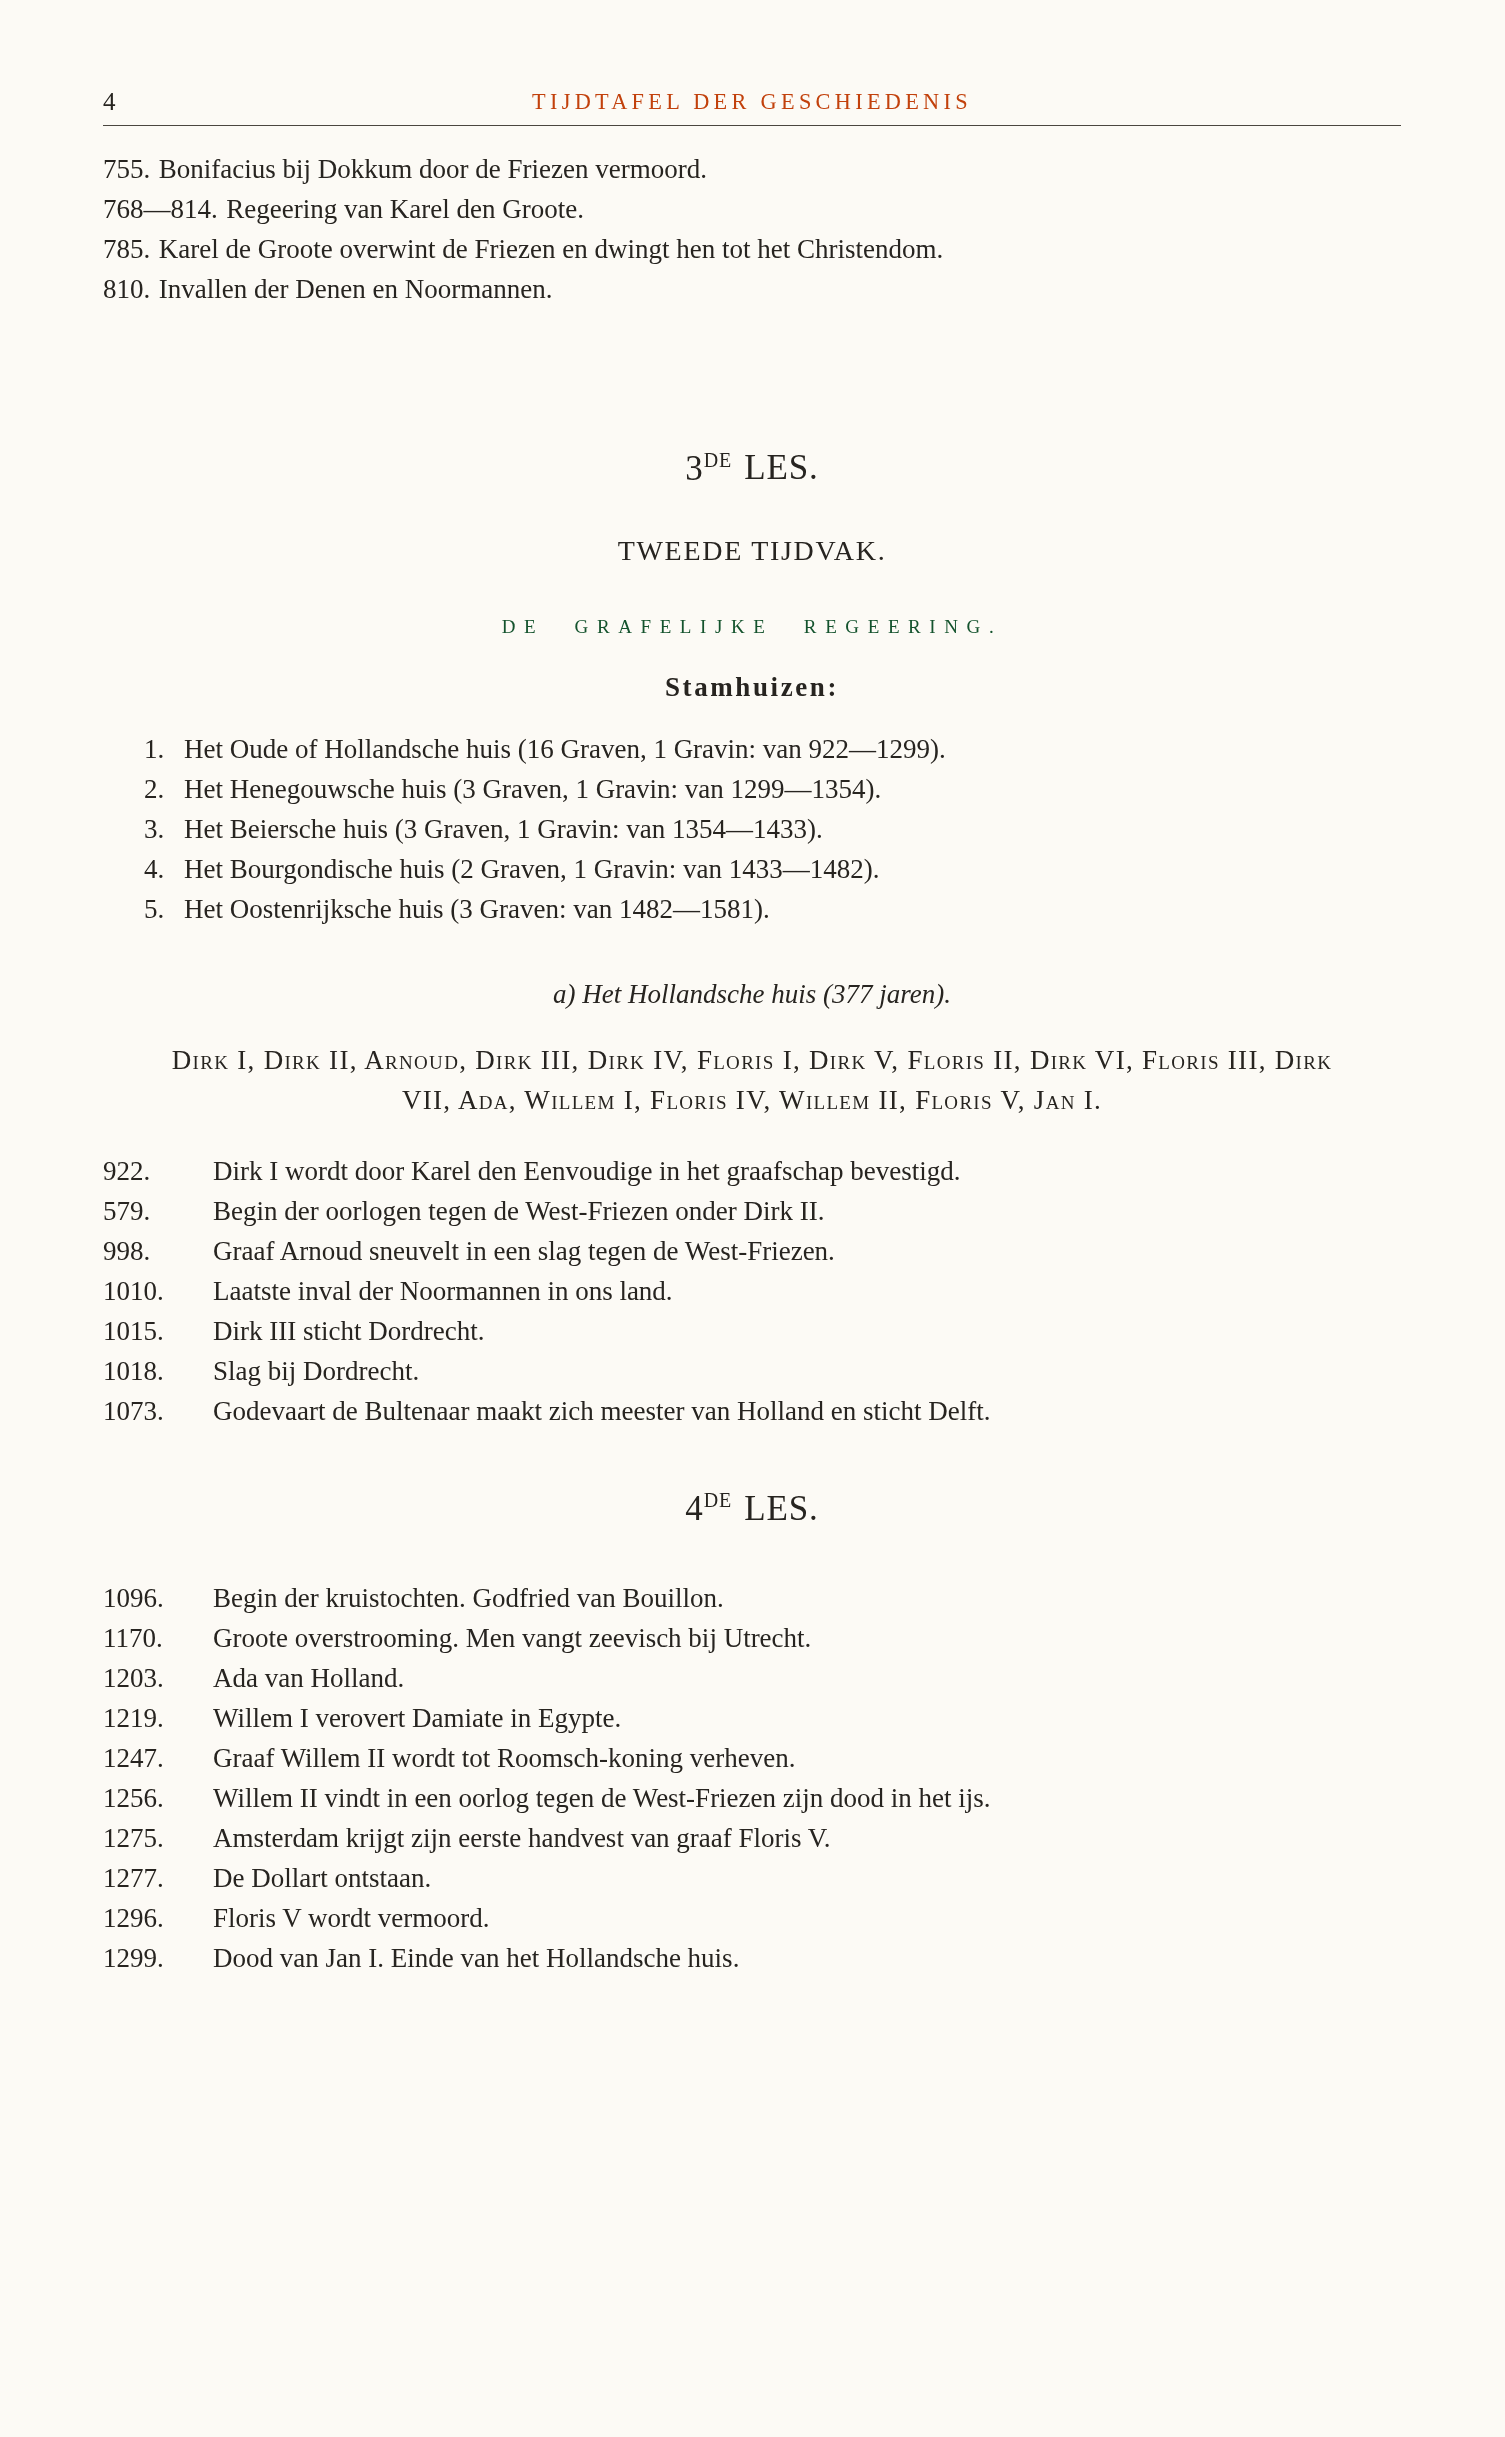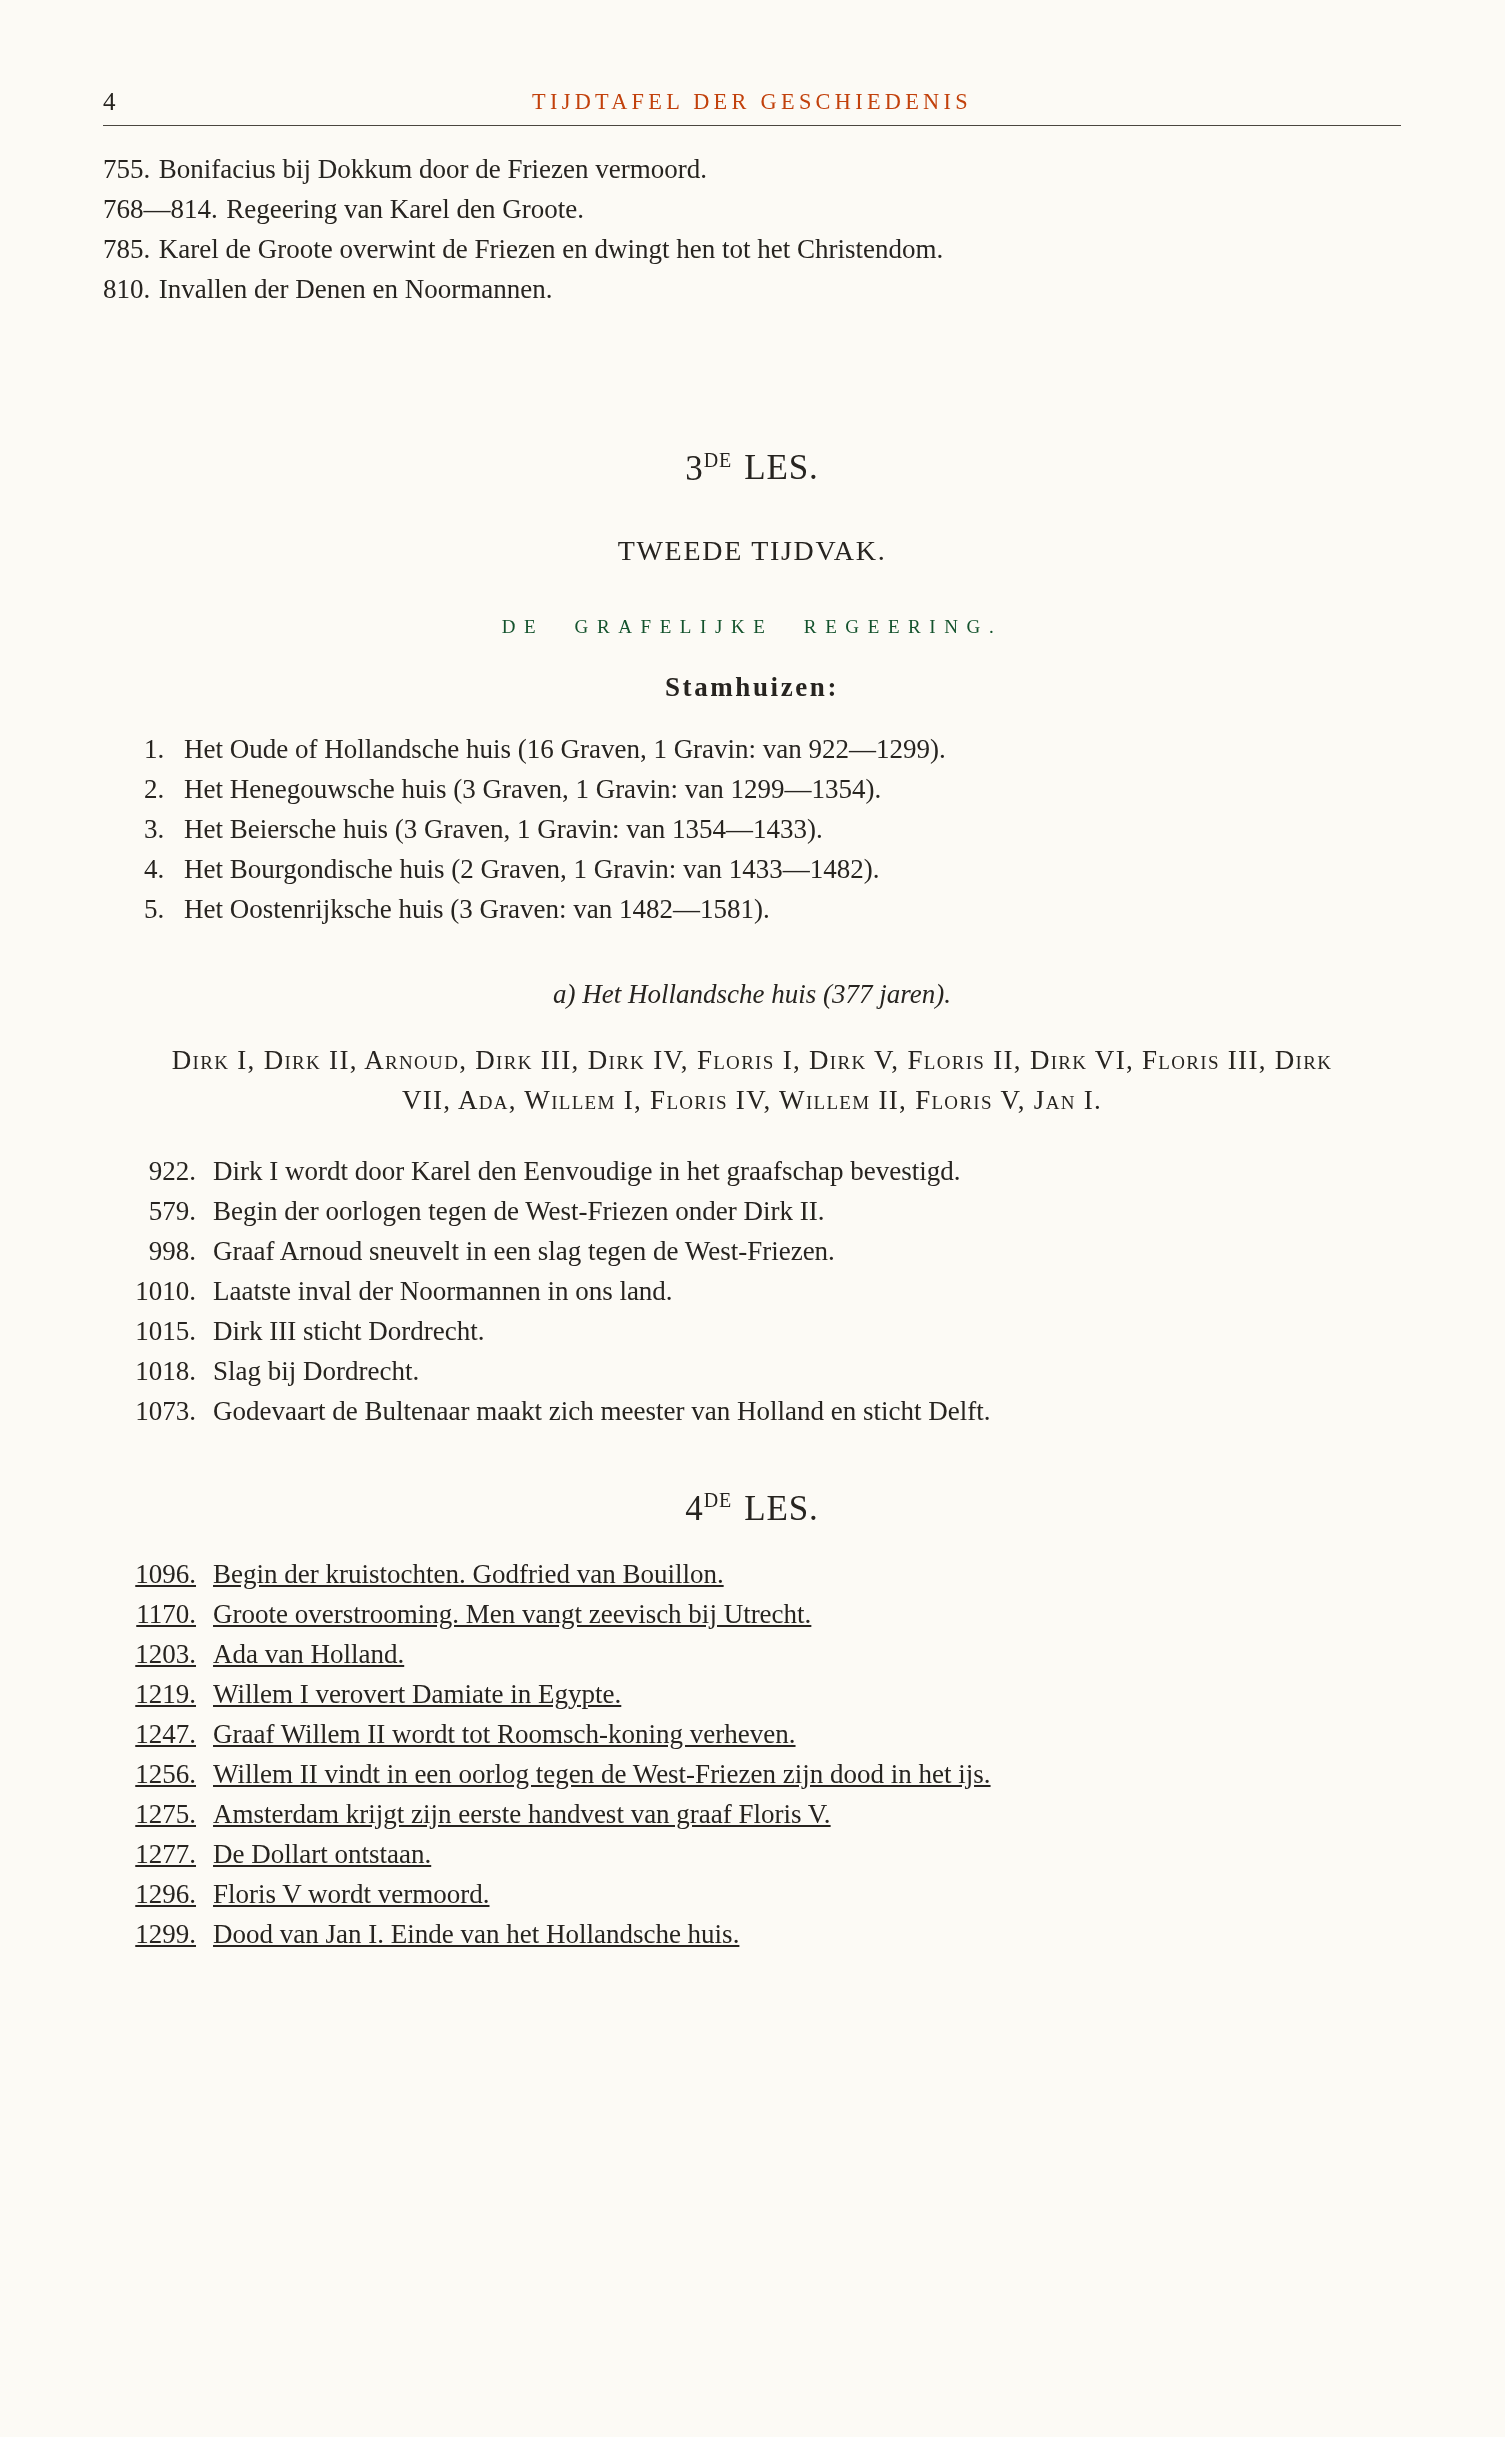--- a/index.html
+++ b/index.html
@@ -126,31 +126,31 @@
     text-align: center;
     font-variant: small-caps;
     letter-spacing: 1.3px;
   }
 
   
   .entries-cols { margin-top: 31px; }
   .entries-cols .row { display: flex; }
   .entries-cols .year-col {
     flex: 0 0 93px;
-    text-align: right;
+    text-align: left;
     padding-right: 17px;
     box-sizing: content-box;
   }
   .entries-cols .text-col {
     flex: 1;
     text-align: justify;
   }
 
   .les4-gap { margin-top: 45px; }
-  .entries4 { margin-top: 21px; text-decoration: underline; }
+  .entries4 { margin-top: 45px; }
 </style>
 </head>
 <body>
 
 <div class="page">
 
   <header class="running-head">
     <span class="pagenum">4</span>
     <span class="running-title">TIJDTAFEL DER GESCHIEDENIS</span>
   </header>

